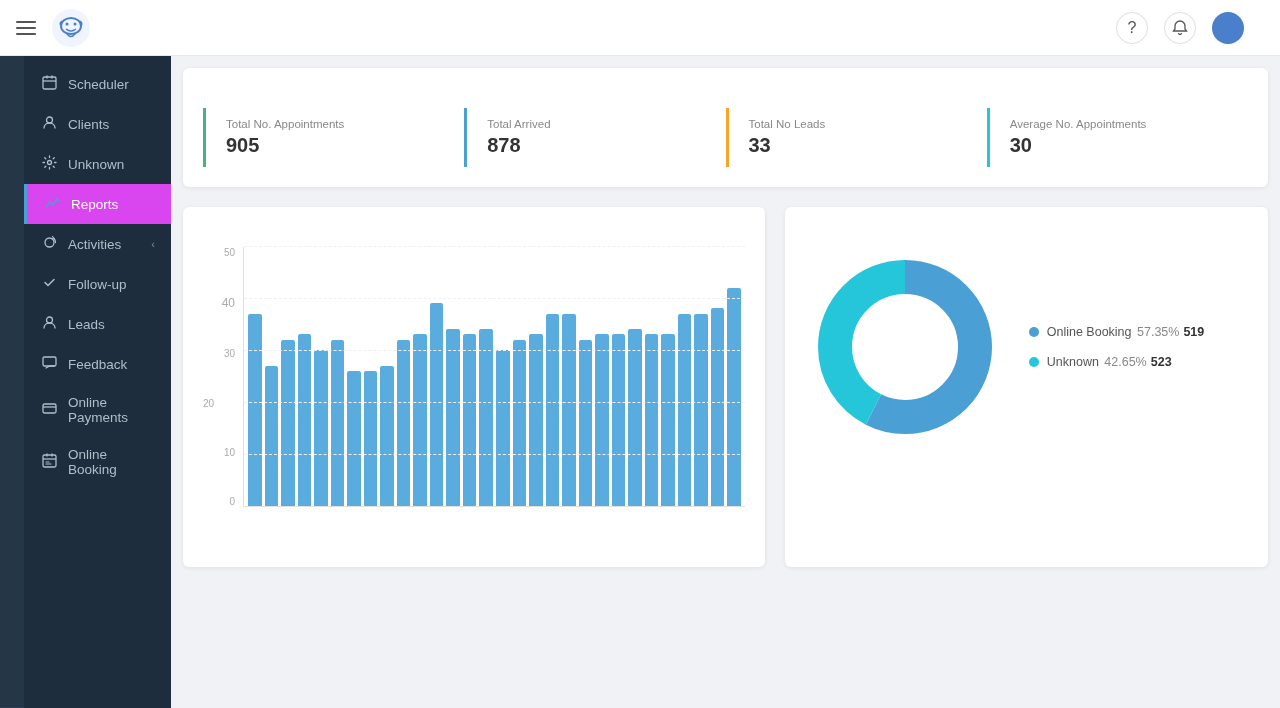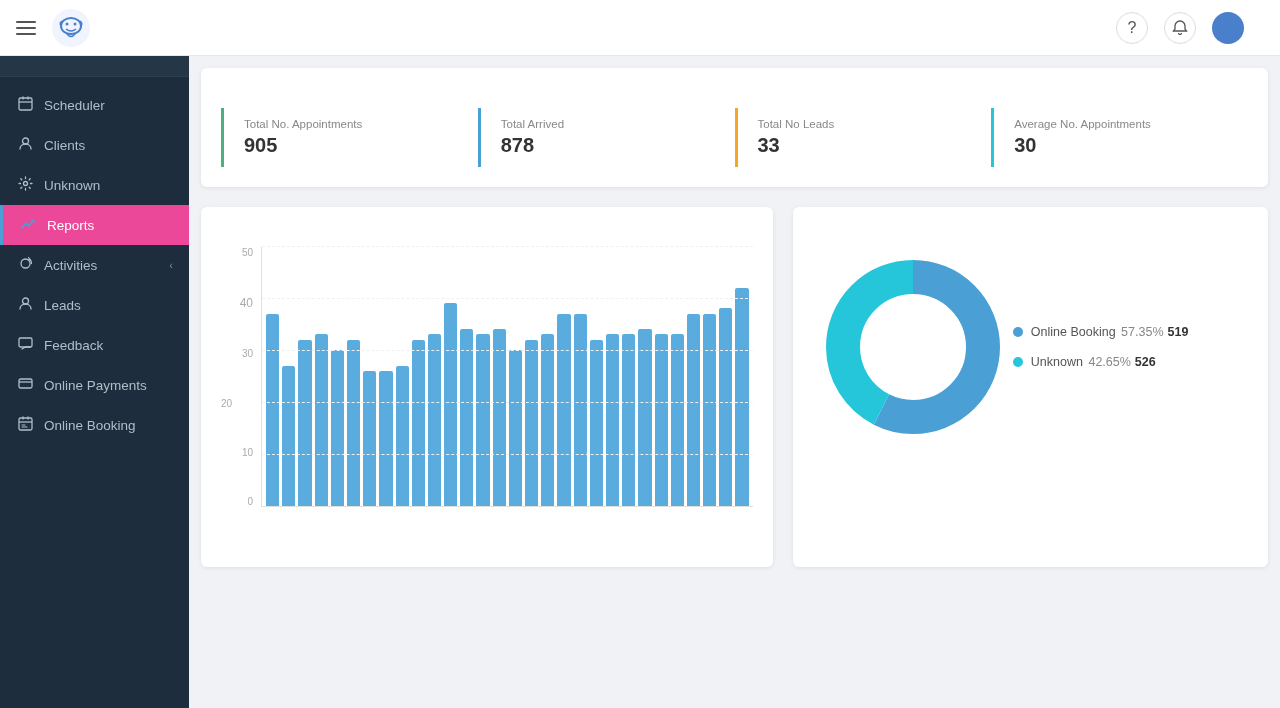--- a/index.html
+++ b/index.html
@@ -19,35 +19,35 @@
     .header-right { margin-left: auto; display: flex; align-items: center; gap: 16px; }
     .header-icon { width: 32px; height: 32px; border-radius: 50%; display: flex; align-items: center; justify-content: center; cursor: pointer; color: #555; font-size: 16px; border: 1px solid #ddd; }
     .avatar-circle { width: 32px; height: 32px; border-radius: 50%; background: #4a7fcb; display: flex; align-items: center; justify-content: center; color: #fff; font-size: 13px; font-weight: 600; cursor: pointer; }
     .user-name { font-size: 14px; color: #333; cursor: pointer; display: flex; align-items: center; gap: 4px; }
 
     
     .main-layout { display: flex; flex: 1; overflow: hidden; }
 
     
     .sidebar {
-      width: 189px; background: #1e2d3d; display: flex; flex-direction: column;
+      width: 171px; background: #1e2d3d; display: flex; 
       flex-shrink: 0; overflow-y: auto; color: #cdd6df;
     }
     .sidebar-org-select {
       padding: 10px 12px; border-bottom: 1px solid #2d3f52; cursor: pointer;
       display: flex; align-items: center; justify-content: space-between;
       background: #253647; color: #e0e8f0; font-size: 13px; font-weight: 500;
     }
     .sidebar-nav { flex: 1; padding: 8px 0; }
     .nav-item {
       display: flex; align-items: center; gap: 10px; padding: 11px 16px;
       cursor: pointer; font-size: 13.5px; color: #b0bec9; transition: background 0.15s;
       position: relative;
     }
-    .nav-item.active { background: #ec4899; color: #fff; border-left: 3px solid #4a9fd4; align-items: center; }
+    .nav-item.active { background: #d946ef; color: #fff; border-left: 3px solid #4a9fd4; align-items: center; }
     .nav-item .nav-icon { width: 18px; text-align: center; flex-shrink: 0; font-size: 14px; }
     .nav-item .nav-chevron { margin-left: auto; font-size: 11px; color: #7a90a2; }
 
     
     .content-area { flex: 1; overflow-y: auto; padding: 12px; background: #f0f2f5; }
 
     
     .card { background: #fff; border-radius: 6px; box-shadow: 0 1px 4px rgba(0,0,0,0.08); margin-bottom: 20px; padding: 20px; }
     .card-title { font-size: 16px; font-weight: 600; color: #333; margin-bottom: 20px; }
 
@@ -64,21 +64,21 @@
     
     .charts-row { display: flex; gap: 20px; }
     .chart-card { background: #fff; border-radius: 6px; box-shadow: 0 1px 4px rgba(0,0,0,0.08); padding: 20px; }
     .chart-card.bar-chart-card { flex: 1.1; }
     .chart-card.donut-chart-card { flex: 0.9; }
 
     
     .bar-chart-container { position: relative; height: 300px; }
 
     
-    .donut-area { display: flex; align-items: center; margin-top: 10px; }
+    .donut-area { display: flex; align-items: center; gap: 24px; margin-top: 10px; }
     .donut-svg-wrap { position: relative; width: 200px; height: 200px; flex-shrink: 0; }
     .donut-center-text { position: absolute; top: 50%; left: 50%; transform: translate(-50%, -50%); text-align: center; }
     .donut-center-label { font-size: 11px; color: #999; }
     .donut-center-value { font-size: 26px; font-weight: 700; color: #333; }
     .donut-legend { display: flex; flex-direction: column; gap: 16px; }
     .legend-item { display: flex; align-items: center; gap: 8px; }
     .legend-dot { width: 10px; height: 10px; border-radius: 50%; flex-shrink: 0; }
     .legend-text { font-size: 12.5px; color: #555; }
     .legend-pct { color: #888; margin-left: 2px; }
     .legend-count { font-weight: 600; color: #333; margin-left: 4px; }
@@ -175,20 +175,28 @@
           <svg width="15" height="15" viewBox="0 0 15 15" fill="none">
               <path d="M12 7.5a4.5 4.5 0 11-9 0 4.5 4.5 0 019 0z" stroke="#b0bec9" stroke-width="1.3"></path>
               <path d="M12 3.5c.8.8 1.5 2 1.5 4" stroke="#b0bec9" stroke-width="1.3" stroke-linecap="round"></path>
               <path d="M10.5 1.5l1.5 2-2 .5" stroke="#b0bec9" stroke-width="1.2" stroke-linecap="round" stroke-linejoin="round"></path>
             </svg>
         </span>
         <span>Activities</span>
         <span class="nav-chevron">‹</span>
       </div>
 
+      <div class="nav-item">
+        <span class="nav-icon">
+          <svg width="15" height="15" viewBox="0 0 15 15" fill="none">
+              <path d="M3 7.5l3 3 6-6" stroke="#b0bec9" stroke-width="1.5" stroke-linecap="round" stroke-linejoin="round"></path>
+            </svg>
+        </span>
+        <span>Follow-up</span>
+      </div>
 
       <div class="nav-item">
         <span class="nav-icon">
           <svg width="15" height="15" viewBox="0 0 15 15" fill="none">
               <circle cx="7.5" cy="5" r="3" stroke="#b0bec9" stroke-width="1.3"></circle>
               <path d="M2 13c0-3 2.5-5 5.5-5s5.5 2 5.5 5" stroke="#b0bec9" stroke-width="1.3" stroke-linecap="round"></path>
             </svg>
         </span>
         <span>Leads</span>
       </div>
@@ -328,21 +336,21 @@
           <div class="donut-legend">
             <div class="legend-item">
               <div class="legend-dot" style="background:#4a9fd4;"></div>
               <div class="legend-text">
                 Online Booking <span class="legend-pct">57.35%</span><span class="legend-count">519</span>
               </div>
             </div>
             <div class="legend-item">
               <div class="legend-dot" style="background:#26c6da;"></div>
               <div class="legend-text">
-                Unknown <span class="legend-pct">42.65%</span><span class="legend-count">526</span>
+                Unknown <span class="legend-pct">42.65%</span><span class="legend-count">523</span>
               </div>
             </div>
           </div>
         </div>
       </div>
 
     </div>
   </main>
 </div>
 

